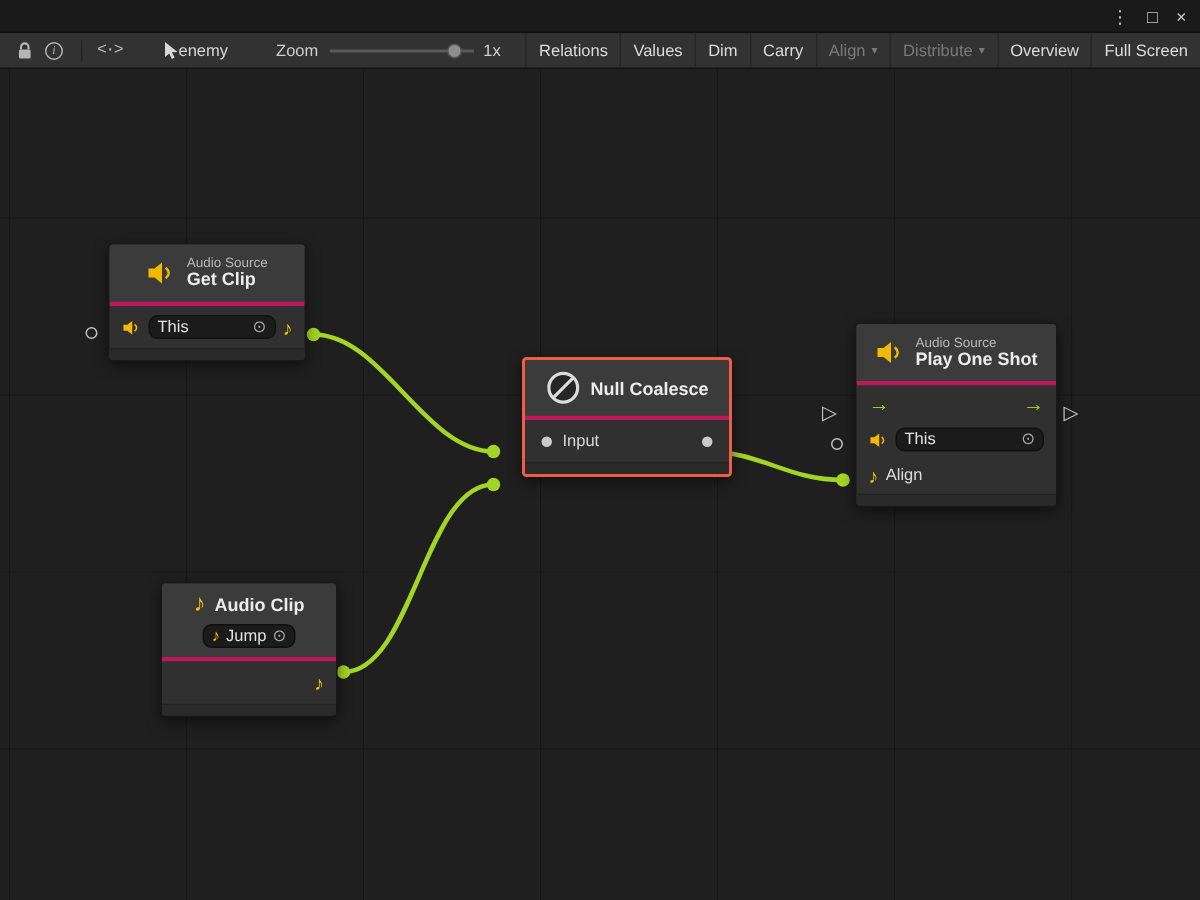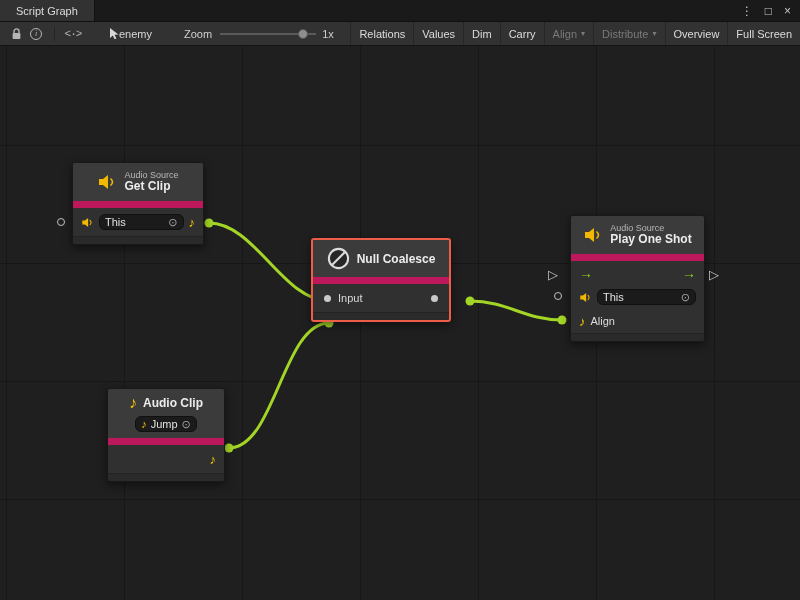--- a/index.html
+++ b/index.html
@@ -46,21 +46,21 @@
       linear-gradient(90deg, #171717 1px, transparent 1px);
     background-size:118px 118px; background-position:6px -19px; }
   .wires { position:absolute; left:0; top:0; }
   .wire { fill:none; stroke:#a3d526; stroke-width:3; stroke-linecap:round; }
   .wdot { fill:#a3d526; }
 
   
   .node { position:absolute; background:#303030; border:1px solid #181818; border-radius:3px;
     box-shadow:0 3px 9px rgba(0,0,0,.5); color:#dcdcdc; }
   .node.selected { border:2px solid #ee5d48; }
-  .nhead { background:#3b3b3b; border-bottom:7px solid #be185d; display:flex; align-items:center;
+  .nhead { background:#3b3b3b; border-bottom:3px solid #be185d; display:flex; align-items:center;
     justify-content:center; gap:7px; padding:7px 8px; border-radius:2px 2px 0 0; }
   .nhead.col { flex-direction:column; gap:5px; padding:6px 8px; }
   .hline { display:flex; align-items:center; gap:6px; }
   .htext { display:flex; flex-direction:column; line-height:1.15; }
   .ncat { font-size:9px; color:#b8b8b8; }
   .ntitle { font-size:12px; color:#ececec;font-weight:bold; }
   .nrow { display:flex; align-items:center; gap:5px; height:28px; padding:0 8px; font-size:11px; }
   .nrow.end { justify-content:flex-end; }
   .nfoot { height:8px; background:#2a2a2a; border-top:1px solid #232323; border-radius:0 0 2px 2px; }
   .flex1 { flex:1; }
@@ -86,23 +86,20 @@
   .port-circle { position:absolute; width:8px; height:8px; border:1.5px solid #c0c0c0;
     border-radius:50%; background:transparent; }
   .port-triangle { position:absolute; color:#c8c8c8; font-size:13px; line-height:13px; }
 </style>
 </head>
 <body>
 
 <div class="window">
 
   <div class="titlebar">
-    <div class="tab">
-      <span>Script Graph</span>
-    </div>
     <div class="win-controls">
       <span>⋮</span>
       <span>□</span>
       <span>×</span>
     </div>
   </div>
 
   <div class="toolbar">
     <span class="tico">
       <svg width="11" height="12" viewBox="0 0 11 12">
@@ -218,21 +215,21 @@
           </span>
           <span class="tgt">⊙</span>
         </span>
       </div>
       <div class="nrow end">
         <span class="note">♪</span>
       </div>
       <div class="nfoot"></div>
     </div>
 
-    <div class="node selected" style="left:311px;top:192px;width:140px;">
+    <div class="node selected" style="left:348px;top:192px;width:140px;">
       <div class="nhead">
         <svg width="23" height="23" viewBox="0 0 24 24">
           <circle cx="12" cy="12" r="10" fill="#262626" stroke="#dcdcdc" stroke-width="2.2"></circle>
           <line x1="5.5" y1="18.5" x2="18.5" y2="5.5" stroke="#dcdcdc" stroke-width="2.2"></line>
         </svg>
         <span class="ntitle">Null Coalesce</span>
       </div>
       <div class="nbody">
         <div class="prow">
           <span class="pdot"></span>

